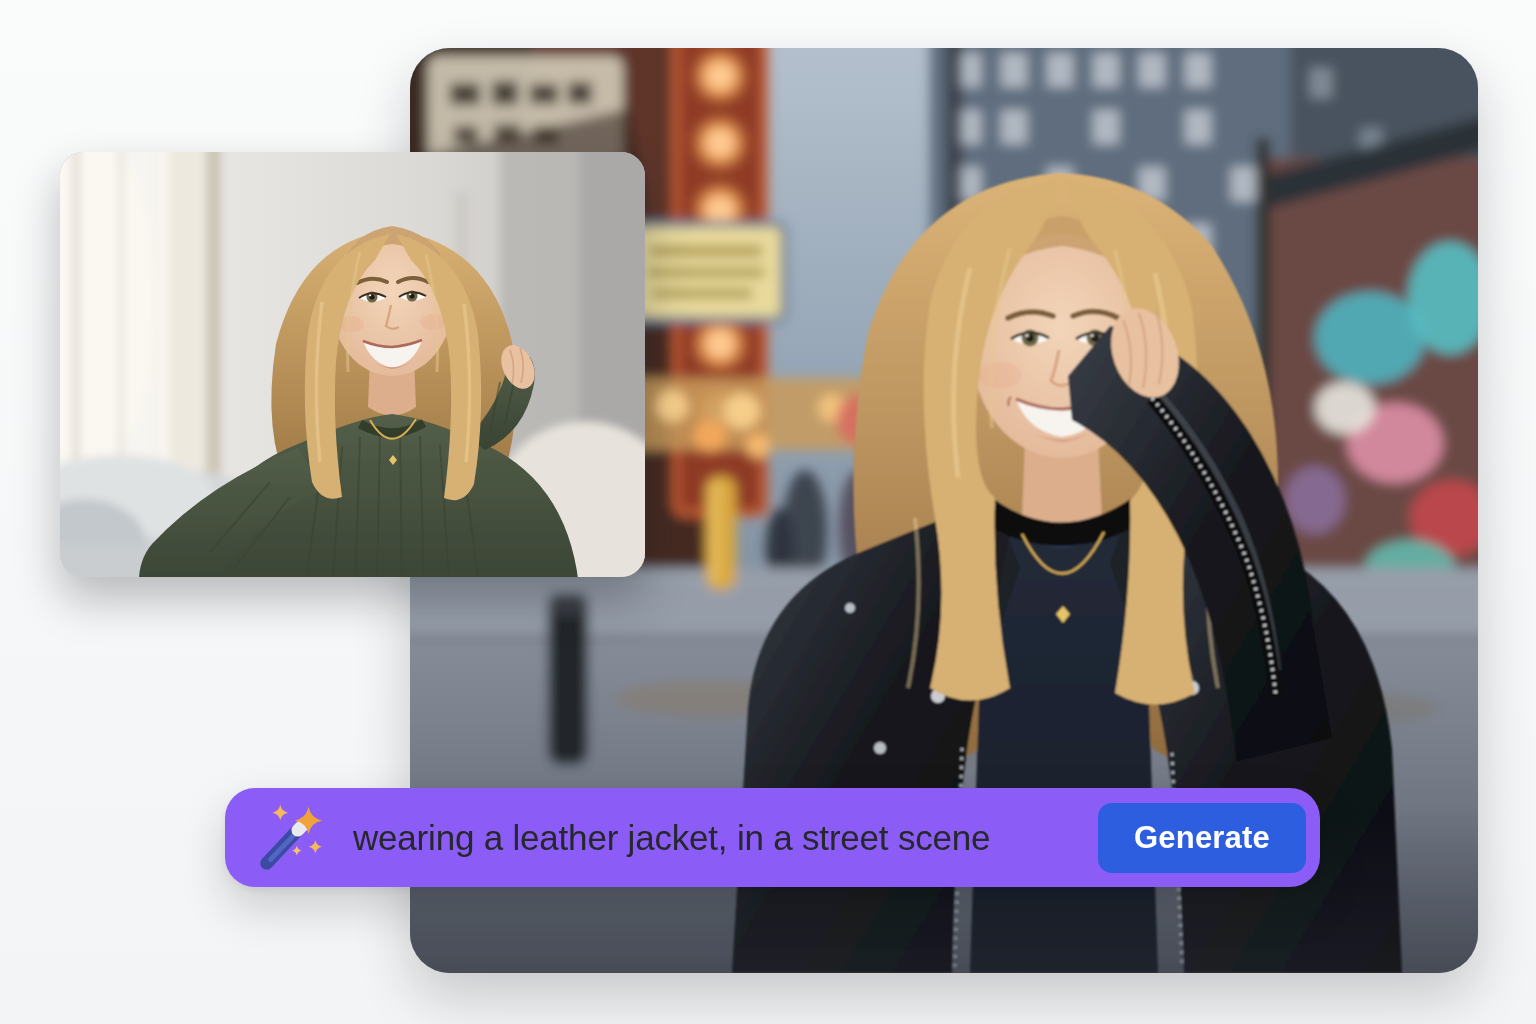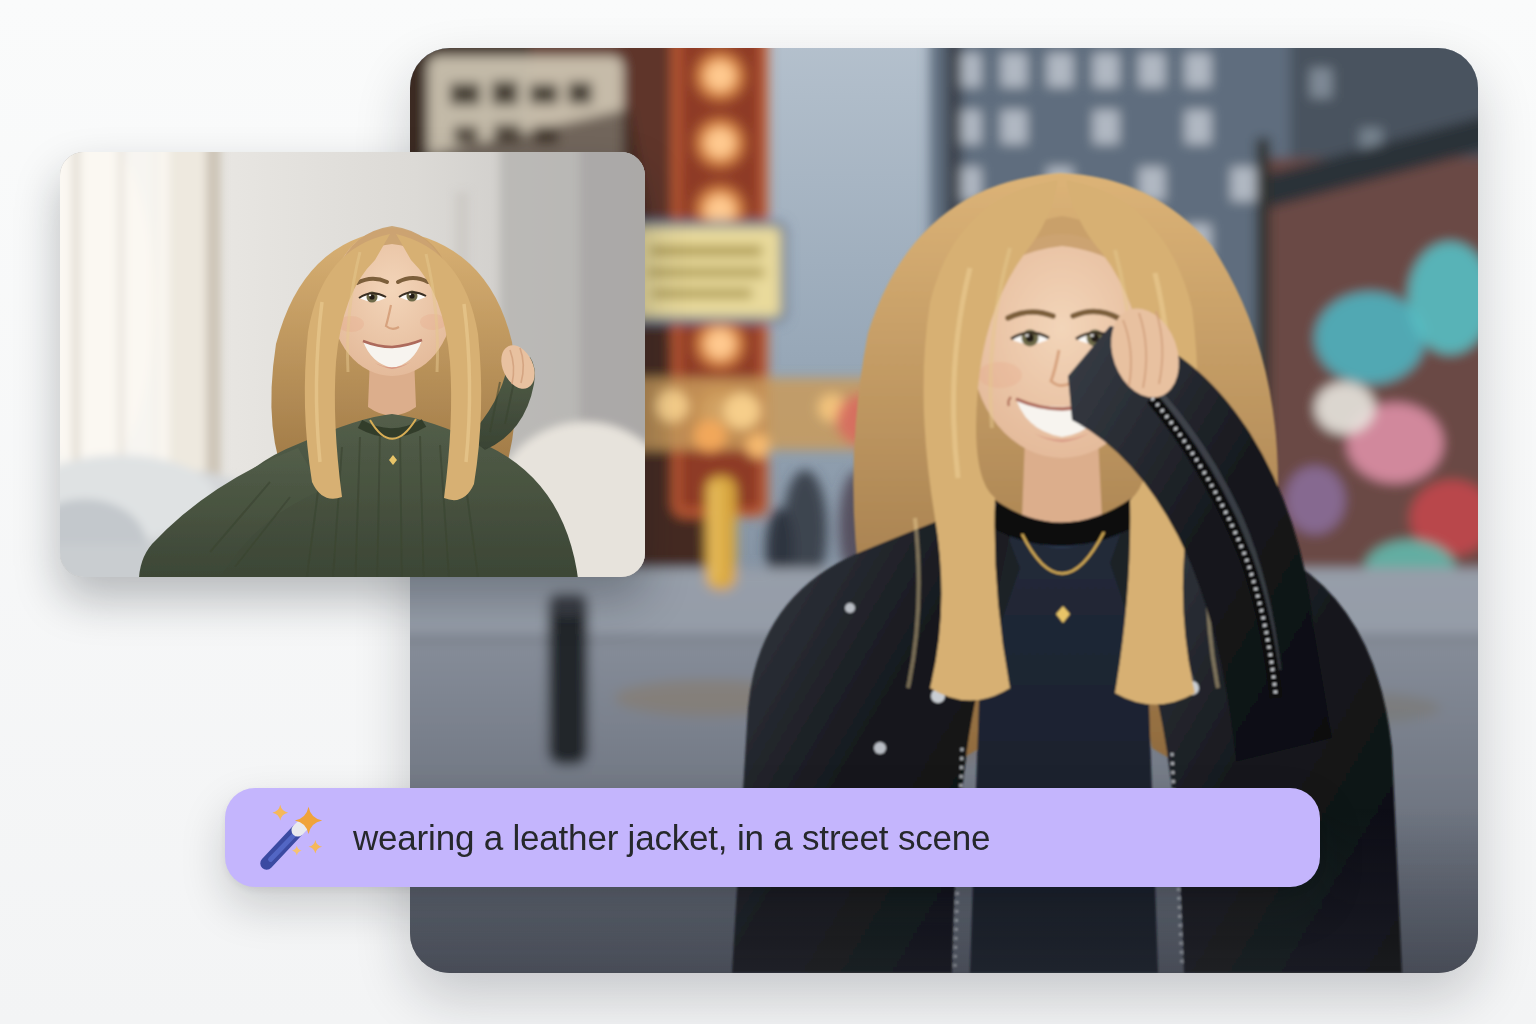--- a/index.html
+++ b/index.html
@@ -20,21 +20,21 @@
     z-index:1;
   }
   .source-card{
     left:60px;top:152px;width:585px;height:425px;border-radius:24px;
     box-shadow:0 22px 45px rgba(18,24,34,.28);
     z-index:2;
   }
 
   .prompt-bar{
     position:absolute;left:225px;top:788px;width:1095px;height:99px;
-    background:#c4b5fd;border-radius:30px;z-index:3;
+    background:#8b5cf6;border-radius:30px;z-index:3;
     display:flex;align-items:center;
     padding:0 14px 0 26px;box-sizing:border-box;
     box-shadow:0 20px 45px rgba(15,20,30,.18),0 3px 8px rgba(15,20,30,.07);
   }
   .wand{width:78px;height:78px;flex:0 0 auto;margin-right:24px;}
   .prompt-text{
     flex:1;font-size:35px;color:#26282c;letter-spacing:-.2px;
     white-space:nowrap;overflow:hidden;
   }
   .generate-btn{
@@ -384,15 +384,16 @@
     <svg class="wand" viewBox="0 0 80 80" aria-hidden="true">
       <line x1="16" y1="66" x2="47" y2="33" stroke="#3b4aa2" stroke-width="13" stroke-linecap="round"></line>
       <line x1="20" y1="62" x2="45" y2="36" stroke="#5266c4" stroke-width="5" stroke-linecap="round"></line>
       <line x1="48" y1="32" x2="55" y2="25" stroke="#e9e9ee" stroke-width="13" stroke-linecap="round"></line>
       <path d="M 30 6 Q 31.3 12.7 38 14 Q 31.3 15.3 30 22 Q 28.7 15.3 22 14 Q 28.7 12.7 30 6 Z" fill="#f5b85a"></path>
       <path d="M 59 8 Q 61.2 19.8 73 22 Q 61.2 24.2 59 36 Q 56.8 24.2 45 22 Q 56.8 19.8 59 8 Z" fill="#f0a33a"></path>
       <path d="M 66 42 Q 67.1 47.9 73 49 Q 67.1 50.1 66 56 Q 64.9 50.1 59 49 Q 64.9 47.9 66 42 Z" fill="#f5b85a"></path>
       <path d="M 47 48 Q 47.8 52.2 52 53 Q 47.8 53.8 47 58 Q 46.2 53.8 42 53 Q 46.2 52.2 47 48 Z" fill="#f6c272"></path>
     </svg>
     <div class="prompt-text">wearing a leather jacket, in a street scene</div>
+    <button class="generate-btn">Generate</button>
   </div>
 
 </div>
 
 </body></html>

